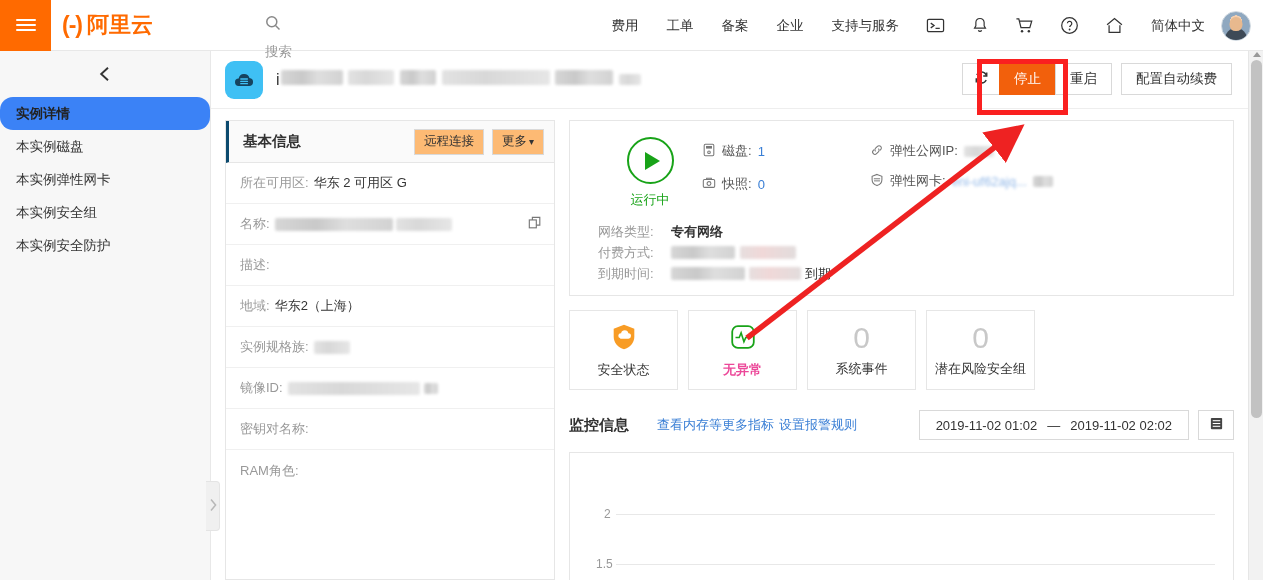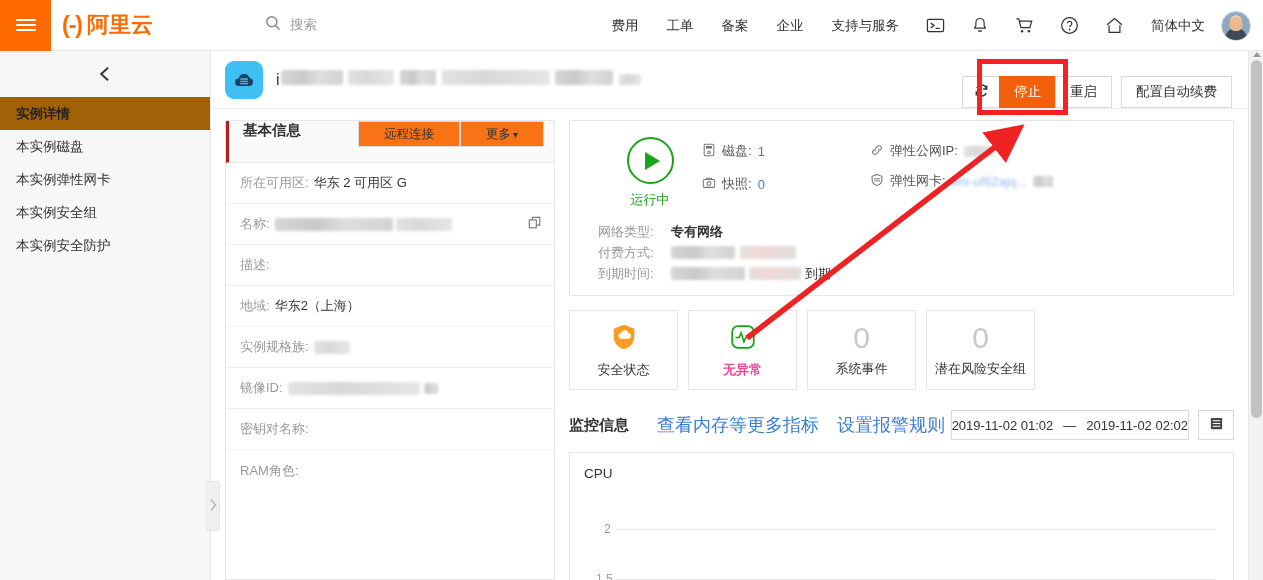--- a/index.html
+++ b/index.html
@@ -40,22 +40,23 @@
   }
   .brand-mark {
     font-size: 23px; color: #ff6a00; font-weight: 700;
     letter-spacing: -1px; line-height: 1;
   }
   .brand-text {
     font-size: 22px; color: #ff6a00; font-weight: 700; line-height: 1;
   }
   .topsearch {
     position: absolute; left: 265px; top: 15px;
-    display: flex; align-items: flex-end; gap: 9px;
+    display: flex; align-items: flex-start; gap: 9px;
     cursor: text;
+    flex-direction: column;
   }
   .topsearch .s-icon { color: #888; }
   .topsearch .s-ph { color: #999; font-size: 13.5px; }
 
   .topnav {
     position: absolute; right: 10px; top: 0; height: 51px;
     display: flex; align-items: center;
   }
   .topnav a.tn-link {
     color: #333; text-decoration: none; font-size: 13.5px;
@@ -99,21 +100,21 @@
     cursor: pointer;
   }
   .sb-collapse svg { display: block; }
   .sb-item {
     height: 33px; line-height: 33px;
     padding-left: 16px;
     font-size: 13.5px; color: #333;
     cursor: pointer;
   }
   .sb-item.active {
-    background: #a16207; font-weight: 700; color: #222;
+    background: #3b82f6; font-weight: 700; color: #222; border-radius: 13px;
   }
 
   
   .edge-tab {
     position: absolute; left: 206px; top: 481px;
     width: 14px; height: 50px;
     background: #f0f0f0;
     border: 1px solid #e4e4e4; border-left: none;
     border-radius: 0 4px 4px 0;
     display: flex; align-items: center; justify-content: center;
@@ -163,21 +164,20 @@
     display: flex; align-items: center;
   }
   .btn {
     height: 32px; min-width: 54px;
     padding: 0 14px;
     background: #fff; border: 1px solid #d9d9d9;
     color: #333; font-size: 13.5px;
     display: flex; align-items: center; justify-content: center;
     cursor: pointer; margin-left: -1px;
     font-family: Liberation Serif, serif;
-    margin-top: 13px;
   }
   .btn:first-child { margin-left: 0; }
   .btn.icon-btn { min-width: 38px; padding: 0 10px; }
   .btn.primary {
     background: #f2600c; border-color: #f2600c; color: #fff;
   }
   .btn.gap { margin-left: 9px; }
 
   
   .hl-box {
@@ -196,31 +196,31 @@
   
   .info-card {
     width: 330px; flex: 0 0 330px;
     margin: 11px 0 0 14px;
     border: 1px solid #e6e6e6;
     background: #fff;
   }
   .info-head {
     height: 42px; background: #fafafa;
     border-bottom: 1px solid #e6e6e6;
-    border-left: 3px solid #b91c1c;
-    display: flex; 
+    border-left: 3px solid #0c4a6e;
+    display: flex; align-items: center;
     padding: 0 10px 0 14px;
   }
   .info-head-title { font-size: 14.5px; font-weight: 700; color: #333; flex: 1; }
   .mini-btn {
-    height: 26px; padding: 0 25px;
-    border: 1px solid #d9d9d9; background: #f97316;
+    height: 26px; padding: 0 9px;
+    border: 1px solid #d9d9d9; background: #fdba74;
     font-size: 12.5px; color: #333;
     display: flex; align-items: center; justify-content: center;
-    cursor: pointer; font-family: inherit;
+    cursor: pointer; margin-left: 8px; font-family: inherit;
   }
   .info-row {
     height: 41px;
     border-bottom: 1px solid #f0f0f0;
     display: flex; align-items: center;
     padding: 0 12px 0 14px;
     font-size: 13px;
   }
   .info-row:last-child { border-bottom: none; }
   .lbl { color: #999; margin-right: 5px; white-space: nowrap; }
@@ -285,31 +285,31 @@
   .tile-zero { font-size: 30px; color: #c8c8c8; line-height: 32px; }
   .tile-label { font-size: 13px; color: #333; }
   .tile-label.green { color: #ec4899; font-weight: bold; }
 
   .monitor-bar {
     display: flex; align-items: center;
     margin-top: 20px; gap: 0;
   }
   .monitor-title { font-size: 15px; font-weight: 700; color: #333; margin-right: 28px; }
   .mon-link {
-    color: #3a7fd5; font-size: 18px; cursor: pointer; text-decoration: none;
-  }
-  .mon-link + .mon-link { margin-left: 18px; }
+    color: #3a7fd5; font-size: 13px; cursor: pointer; text-decoration: none;
+  }
+  .mon-link + .mon-link { margin-left: 5px; }
   .daterange {
     margin-left: auto;
     display: flex; align-items: center;
   }
   .dr-input {
     height: 30px; border: 1px solid #d9d9d9; background: #fff;
     display: flex; align-items: center; gap: 10px;
-    padding: 0 0; font-size: 13px; color: #333; cursor: pointer;
+    padding: 0 16px; font-size: 13px; color: #333; cursor: pointer;
   }
   .dr-btn {
     height: 30px; width: 36px; margin-left: 9px;
     border: 1px solid #d9d9d9; background: #fff;
     display: flex; align-items: center; justify-content: center;
     cursor: pointer;
   }
 
   .chart-card {
     margin-top: 12px;
@@ -690,21 +690,20 @@
                     <line x1="4" y1="5" x2="12" y2="5" stroke="#fff" stroke-width="1.1"></line>
                     <line x1="4" y1="8" x2="12" y2="8" stroke="#fff" stroke-width="1.1"></line>
                     <line x1="4" y1="11" x2="12" y2="11" stroke="#fff" stroke-width="1.1"></line>
                   </svg>
               </span>
             </button>
           </div>
         </div>
 
         <div class="chart-card">
-          <div class="chart-title">CPU</div>
           <div class="chart-plot">
             <span class="ytick" style="top:22px;left:20px;">2</span>
             <div class="gridline" style="top:22px;"></div>
             <span class="ytick" style="top:72px;left:12px;">1.5</span>
             <div class="gridline" style="top:72px;"></div>
           </div>
         </div>
 
       </div>
     </div>

